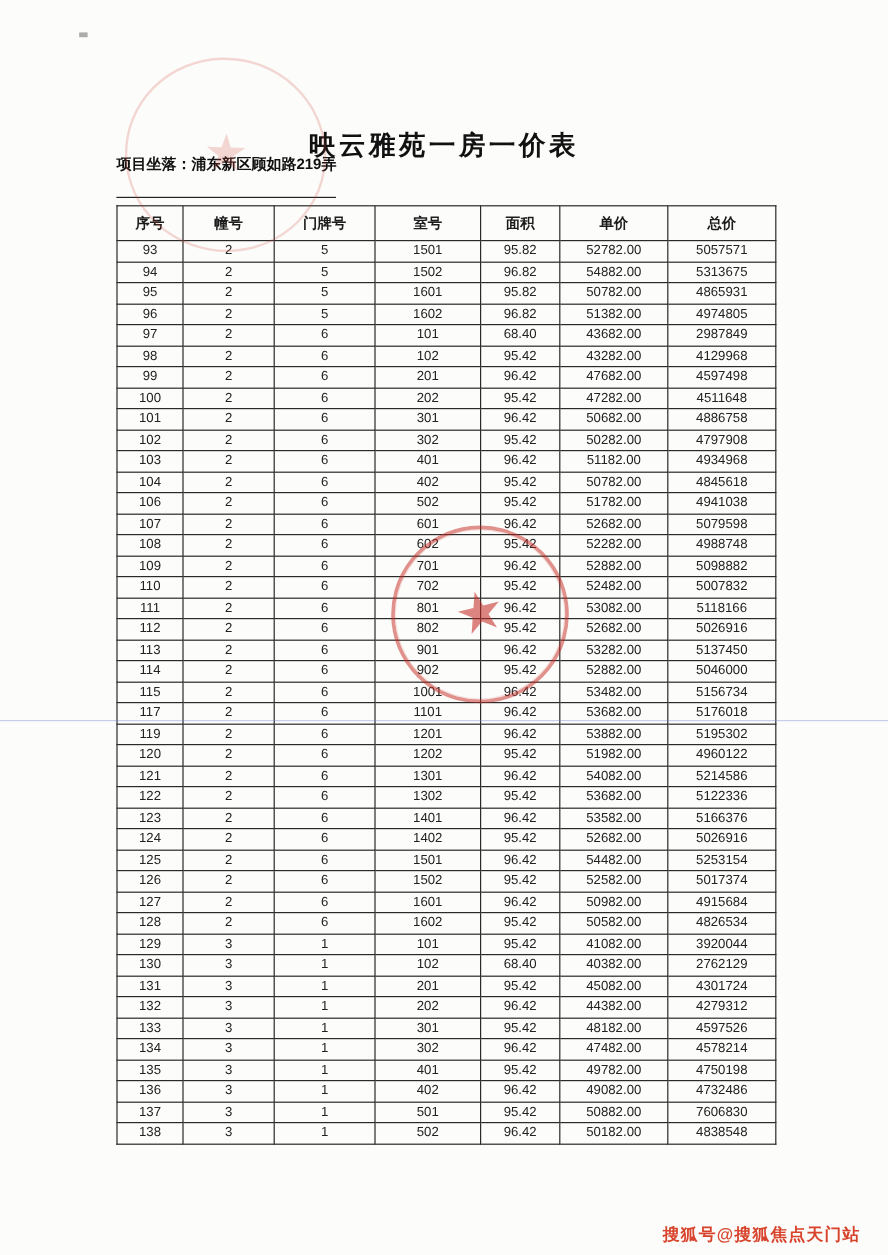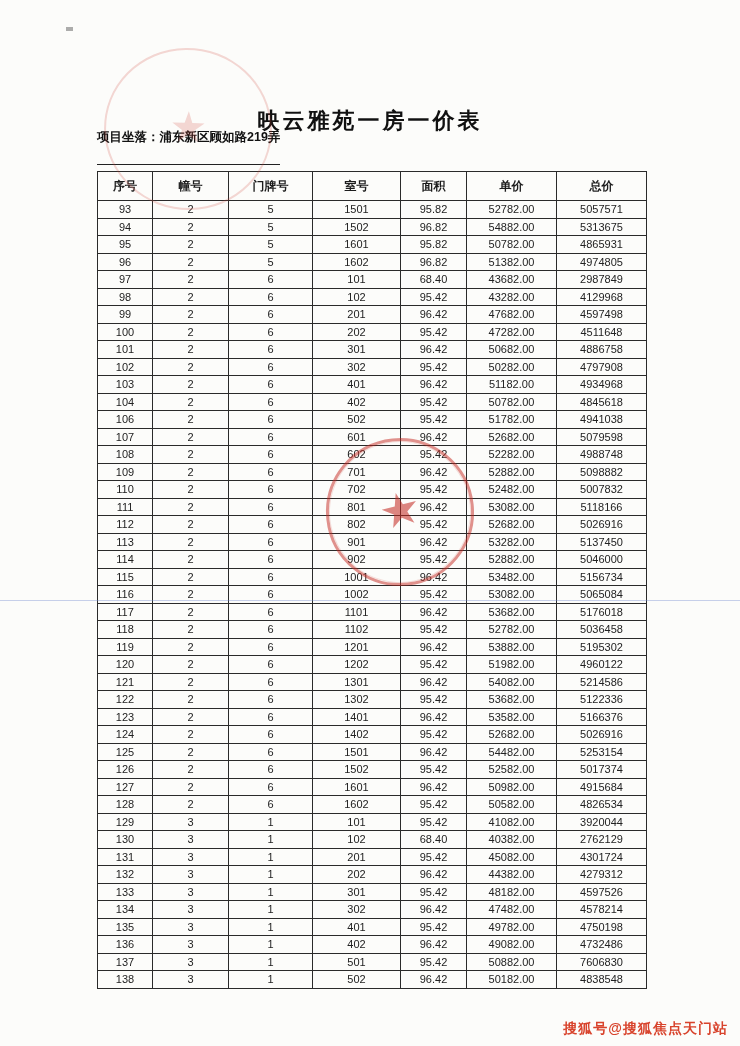--- a/index.html
+++ b/index.html
@@ -61,21 +61,21 @@
     position:absolute;left:50%;top:50%;
     transform:translate(-50%,-54%) rotate(-8deg);
   }
   .stamp-mid{left:326px;top:438px;width:148px;height:148px;opacity:0.78;transform:rotate(-6deg);}
   .stamp-mid .ring{border:3px solid rgba(196,42,34,0.65);box-shadow:inset 0 0 0 1px rgba(196,42,34,0.18);}
   .stamp-mid .star{font-size:46px;color:rgba(196,42,34,0.72);}
   .stamp-top{left:104px;top:48px;width:168px;height:162px;opacity:0.38;transform:rotate(10deg);}
   .stamp-top .ring{border:2.5px solid rgba(205,70,58,0.55);}
   .stamp-top .star{font-size:42px;color:rgba(205,70,58,0.55);}
   .watermark{
-    position:absolute;right:12px;bottom:8px;
+    position:absolute;right:23px;bottom:8px;
     font-size:14px;font-weight:bold;
     color:#d8432c;
     letter-spacing:1px;
   }
   .scan-line-h{
     position:absolute;left:0;top:600px;width:740px;height:1px;
     background:rgba(110,135,205,0.38);
   }
   .scan-mark{
     position:absolute;left:66px;top:27px;width:7px;height:4px;
@@ -308,45 +308,27 @@
           <tr>
             <td>115</td>
             <td>2</td>
             <td>6</td>
             <td>1001</td>
             <td>96.42</td>
             <td>53482.00</td>
             <td>5156734</td>
           </tr>
           <tr>
-            <td>116</td>
-            <td>2</td>
-            <td>6</td>
-            <td>1002</td>
-            <td>95.42</td>
-            <td>53082.00</td>
-            <td>5065084</td>
-          </tr>
-          <tr>
             <td>117</td>
             <td>2</td>
             <td>6</td>
             <td>1101</td>
             <td>96.42</td>
             <td>53682.00</td>
             <td>5176018</td>
-          </tr>
-          <tr>
-            <td>118</td>
-            <td>2</td>
-            <td>6</td>
-            <td>1102</td>
-            <td>95.42</td>
-            <td>52782.00</td>
-            <td>5036458</td>
           </tr>
           <tr>
             <td>119</td>
             <td>2</td>
             <td>6</td>
             <td>1201</td>
             <td>96.42</td>
             <td>53882.00</td>
             <td>5195302</td>
           </tr>

